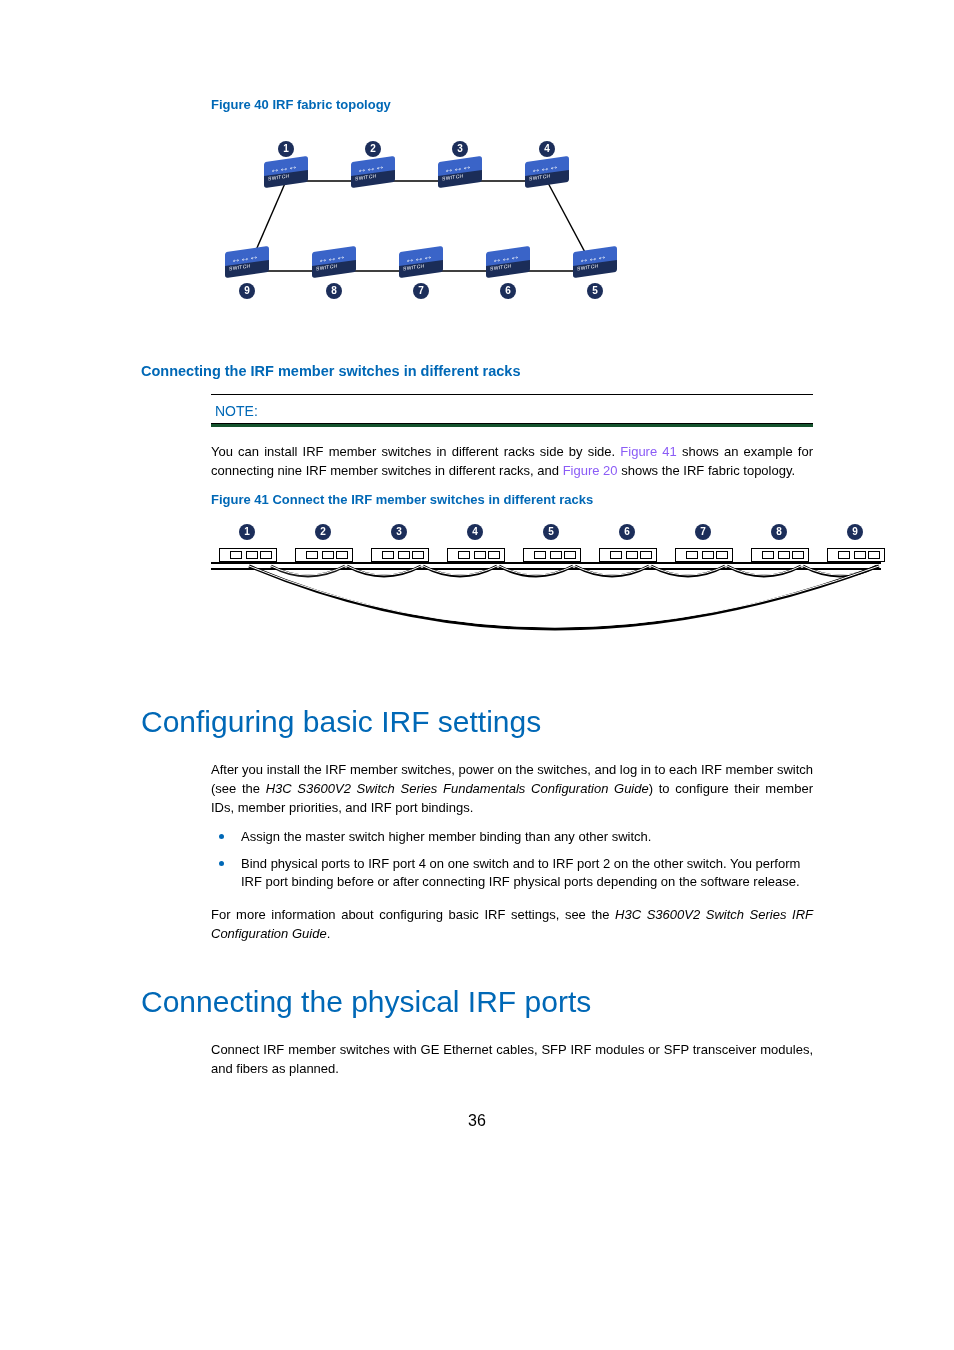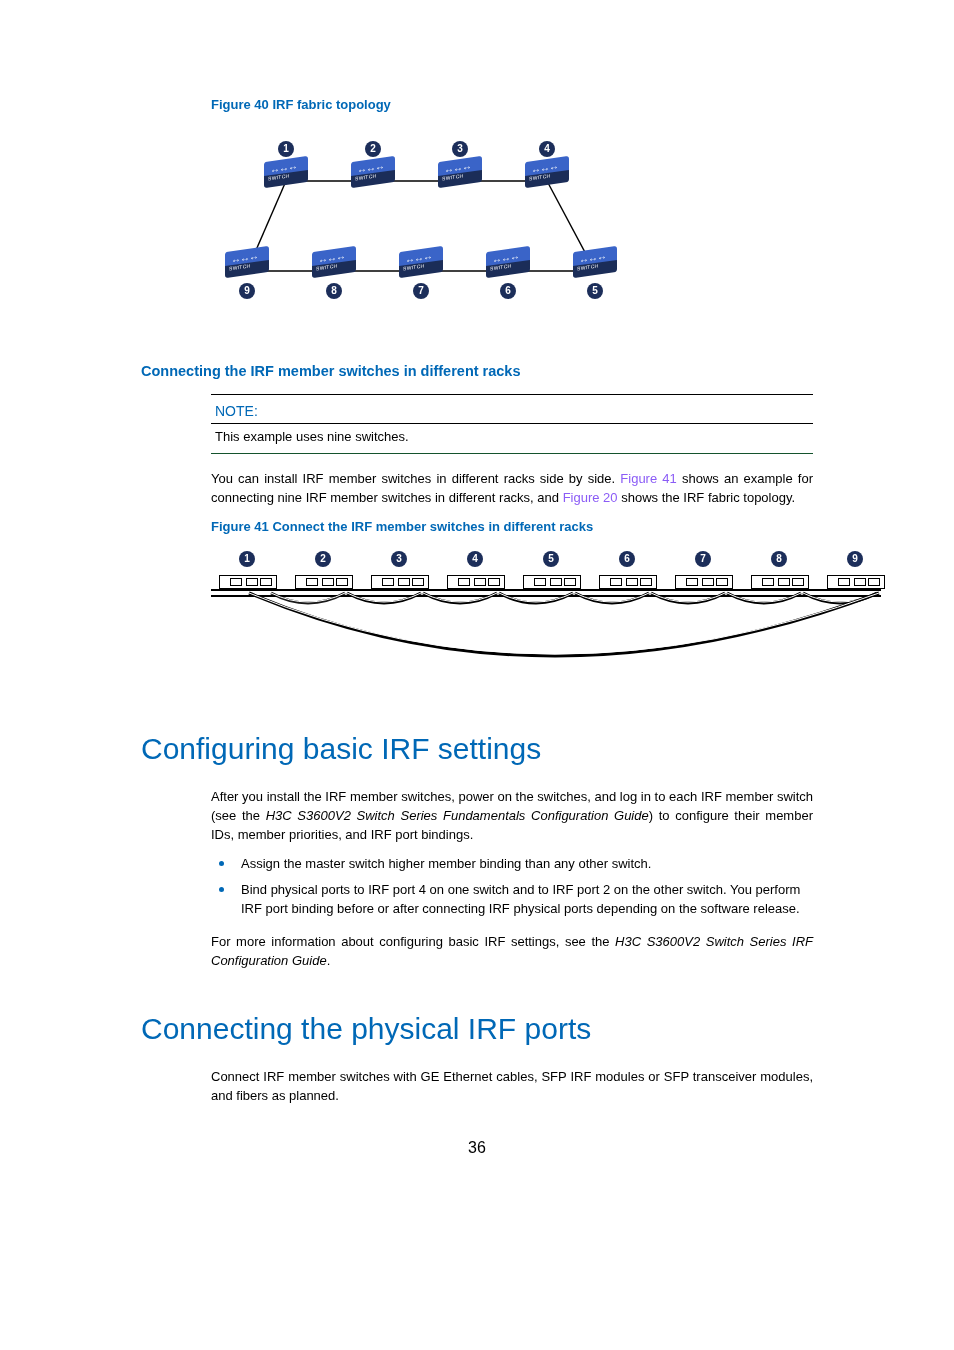--- a/index.html
+++ b/index.html
@@ -35,21 +35,21 @@
   }
   h1.section {
     color: #0068b6;
     font-weight: normal;
     font-size: 30px;
     margin: 36px 0 18px 0;
   }
   .note-box {
     margin: 12px 0 16px 0;
     border-top: 1px solid #000;
-    border-bottom: 1px solid #14532d;
+    border-bottom: 3px solid #14532d;
   }
   .note-label {
     color: #0068b6;
     font-size: 14px;
     padding: 6px 4px 2px 4px;
     border-bottom: 1px solid #000;
   }
   .note-body {
     padding: 4px 4px 6px 4px;
   }
@@ -292,21 +292,20 @@
         <span class="sw-badge sw-badge-below">5</span>
       </div>
     </div>
   </div>
 
   <div class="h3">Connecting the IRF member switches in different racks</div>
 
   <div class="indent2">
     <div class="note-box">
       <div class="note-label">NOTE:</div>
-      <div class="note-body">This example uses nine switches.</div>
     </div>
 
     <p class="justify">
       <span>You can install IRF member switches in different racks side by side. </span><span class="link">Figure 41</span><span> shows an example for connecting nine IRF member switches in different racks, and </span><span class="link">Figure 20</span><span> shows the IRF fabric topology.</span>
     </p>
 
     <div class="fig-caption">Figure 41 Connect the IRF member switches in different racks</div>
 
     <div class="fig41">
       <div class="rail"></div>

